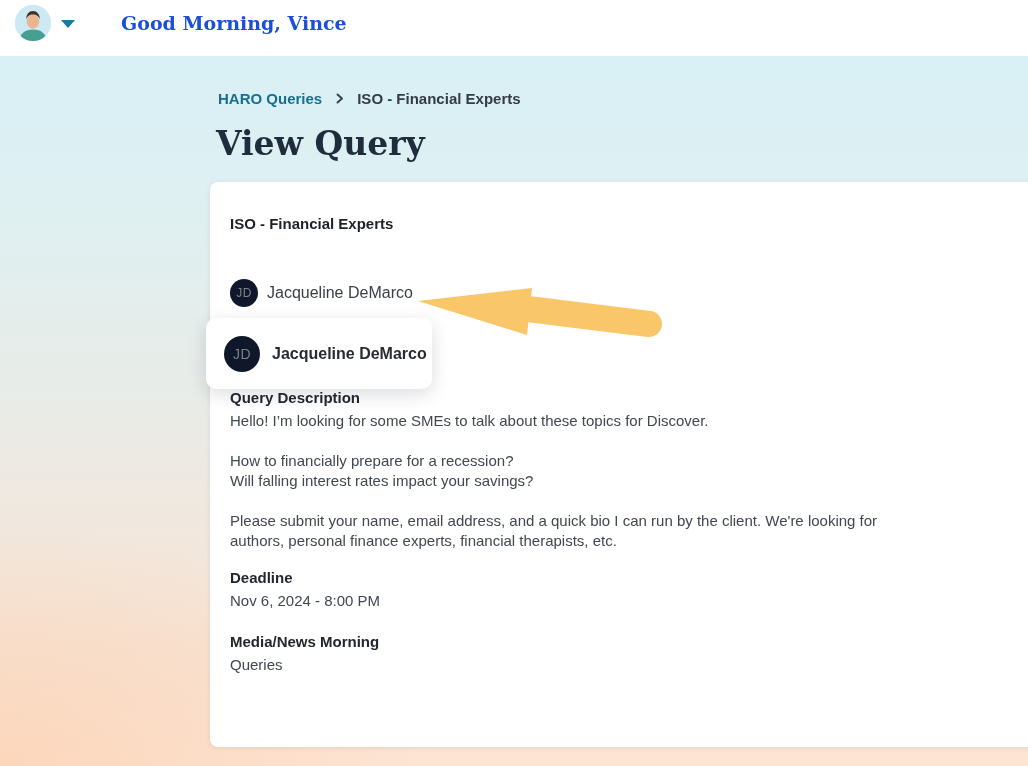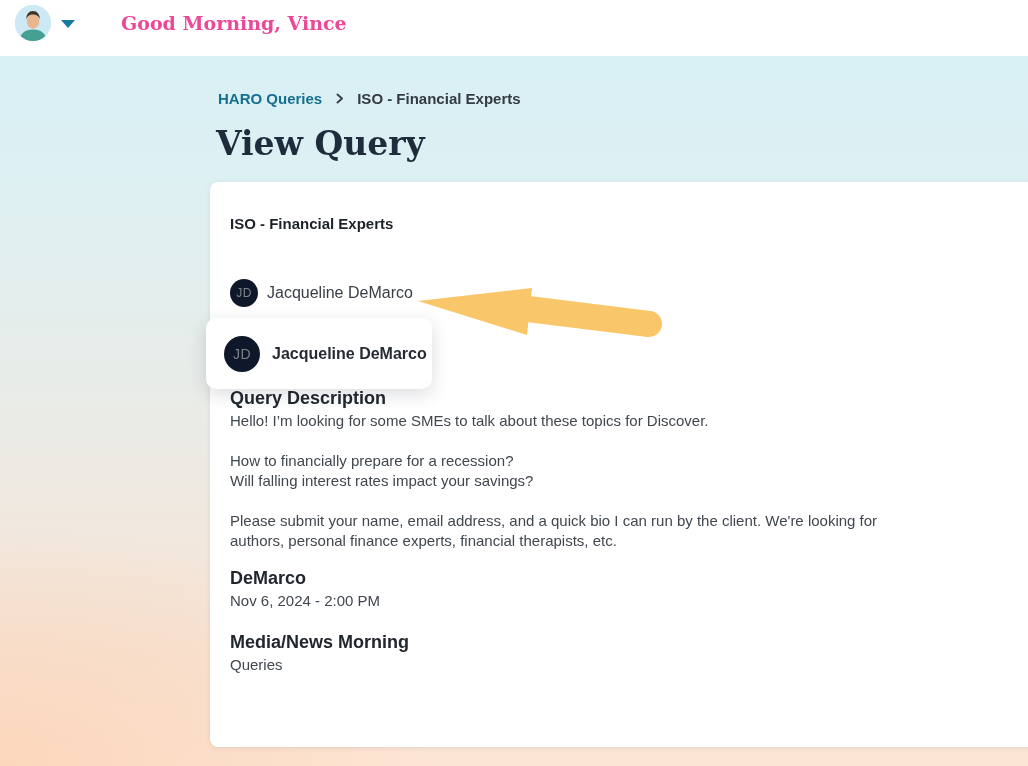--- a/index.html
+++ b/index.html
@@ -10,39 +10,39 @@
       radial-gradient(ellipse 60% 45% at 0% 100%, rgba(250,197,158,0.45), rgba(250,197,158,0) 70%),
       linear-gradient(180deg,#d6f0f7 0%,#def0f2 25%,#eaebe6 55%,#f8e4d5 85%,#fde5d4 100%);
   }
   
   .topbar{position:absolute;left:0;top:0;width:100%;height:56px;background:#ffffff;}
   .user-menu{position:absolute;left:15px;top:5px;display:flex;align-items:center;cursor:pointer;}
   .avatar{width:36px;height:36px;border-radius:50%;overflow:hidden;background:#cde9f4;flex:0 0 auto;}
   .chev-down{width:0;height:0;margin-left:10px;margin-top:2px;
     border-left:7px solid transparent;border-right:7px solid transparent;border-top:8px solid #1879a3;}
   .greeting{position:absolute;left:121px;top:9px;margin:0;
-    font-family:"DejaVu Serif","Liberation Serif",serif;font-size:19px;font-weight:700;color:#ec4899;line-height:28px;text-align:right;}
+    font-family:"DejaVu Serif","Liberation Serif",serif;font-size:19px;font-weight:700;color:#1d4ed8;line-height:28px;text-align:right;}
   
   .breadcrumb{position:absolute;left:218px;top:90px;display:flex;align-items:center;font-size:15px;font-weight:600;}
   .breadcrumb a{color:#156f8e;text-decoration:none;cursor:pointer;}
   .crumb-sep{margin:0 11px;display:inline-flex;align-items:center;}
   .crumb-current{color:#343b43;}
   .page-title{position:absolute;left:216px;top:120px;margin:0;
     font-family:"DejaVu Serif","Liberation Serif",serif;font-size:33px;font-weight:700;color:#1f2c3b;line-height:48px;}
   
   .card{position:absolute;left:210px;top:182px;width:830px;height:565px;background:#ffffff;
     border-radius:8px;box-shadow:0 1px 5px rgba(40,60,80,0.10);}
   .card-title{position:absolute;left:20px;top:33px;margin:0;font-size:15px;font-weight:700;color:#1d2228;line-height:18px;}
   .author-row{position:absolute;left:20px;top:97px;display:flex;align-items:center;cursor:pointer;}
   .avatar-initials{display:flex;align-items:center;justify-content:center;border-radius:50%;
     background:#0f172a;color:#7d828b;flex:0 0 auto;}
   .avatar-sm{width:28px;height:28px;font-size:12px;letter-spacing:0.5px;}
   .author-name{margin-left:9px;font-size:16px;color:#3a4047;}
   .card-body{position:absolute;left:20px;top:207px;width:700px;}
-  .section-label{font-size:18px;font-weight:700;color:#22272e;line-height:18px;}
+  .section-label{font-size:15px;font-weight:700;color:#22272e;line-height:18px;}
   .section-value{font-size:15px;color:#40474f;line-height:20px;margin-top:4px;}
   .description{white-space:pre-line;}
   .mt18{margin-top:18px;} .mt22{margin-top:22px;}
   
   .popup{position:absolute;left:206px;top:318px;width:226px;height:71px;background:#ffffff;border-radius:10px;
     box-shadow:0 5px 18px rgba(30,40,60,0.16);display:flex;align-items:center;padding-left:18px;box-sizing:border-box;}
   .avatar-lg{width:36px;height:36px;font-size:14px;letter-spacing:0.5px;}
   .popup-text{margin-left:12px;}
   .popup-name{font-size:16px;font-weight:700;color:#262b33;line-height:21px;}
   .popup-role{font-size:15px;color:#666c75;line-height:21px;}
@@ -89,22 +89,22 @@
 
   <div class="card-body">
     <div class="section-label">Query Description</div>
     <div class="section-value description">Hello! I’m looking for some SMEs to talk about these topics for Discover.
 
 How to financially prepare for a recession?
 Will falling interest rates impact your savings?
 
 Please submit your name, email address, and a quick bio I can run by the client. We're looking for authors, personal finance experts, financial therapists, etc.</div>
 
-    <div class="section-label mt18">DeMarco</div>
-    <div class="section-value">Nov 6, 2024 - 2:00 PM</div>
+    <div class="section-label mt18">Deadline</div>
+    <div class="section-value">Nov 6, 2024 - 8:00 PM</div>
 
     <div class="section-value"></div>
 
     <div class="section-label mt22">Media/News Morning</div>
     <div class="section-value">Queries</div>
   </div>
 </section>
 
 <div class="popup">
   <span class="avatar-initials avatar-lg">JD</span>

